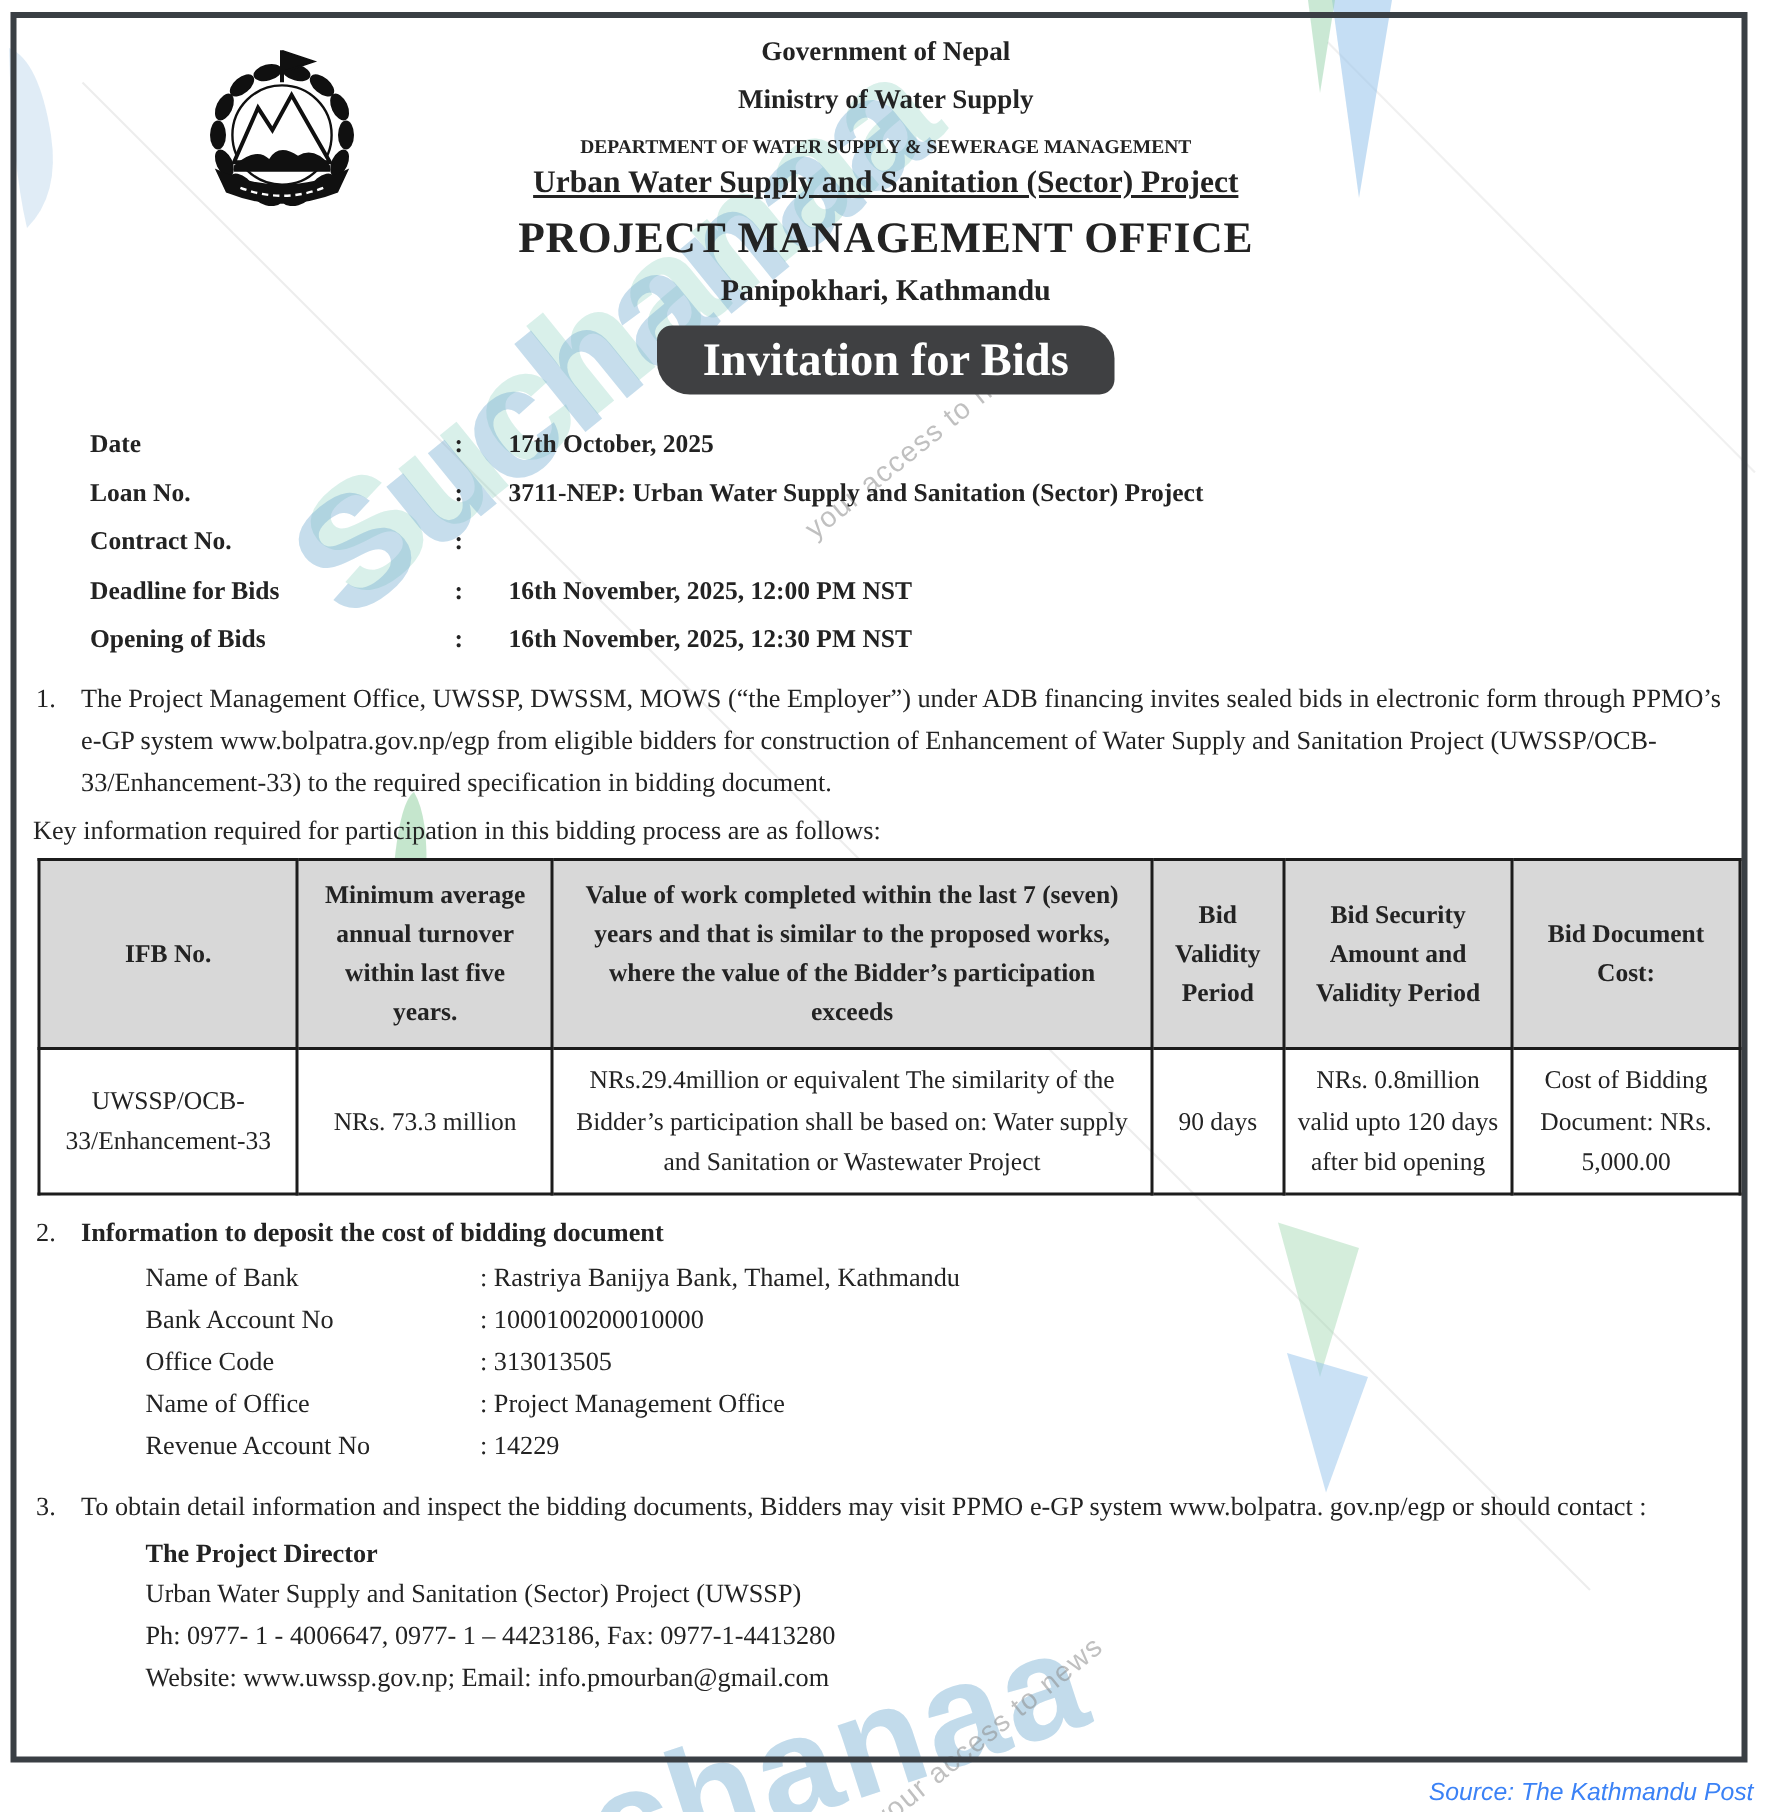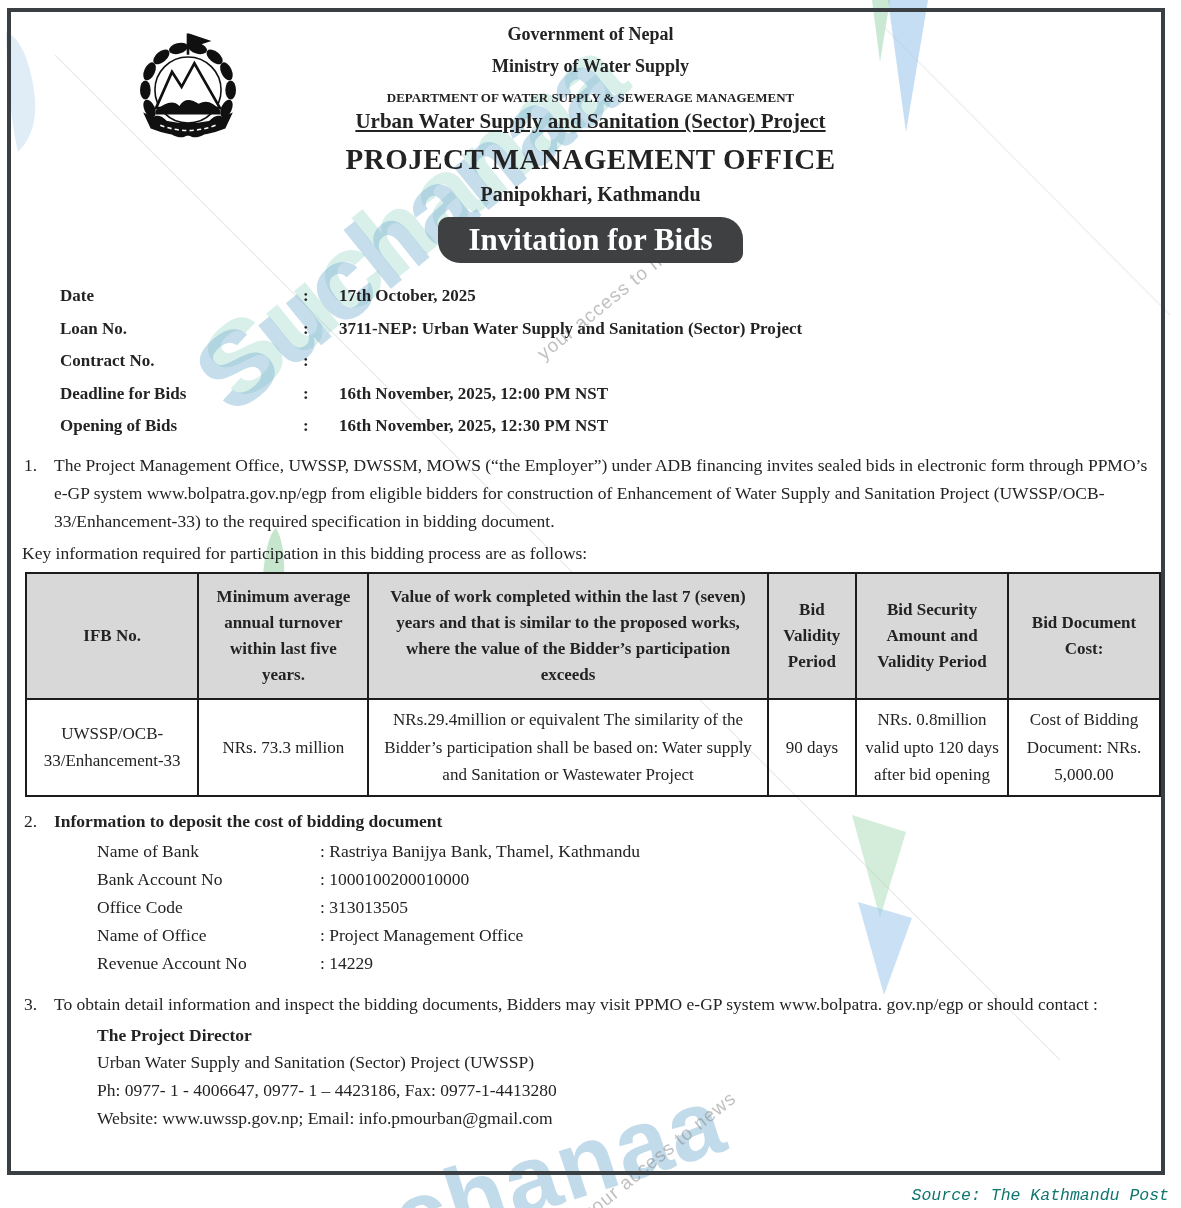--- a/index.html
+++ b/index.html
@@ -80,21 +80,21 @@
   .b-row { display:flex; font-size:17.5px; line-height:28px; }
   .b-label { width:223px; }
   .b-value { flex:1; }
   
   .contact { margin-left:73px; margin-top:5px; }
   .c-title { font-size:17.5px; font-weight:bold; line-height:25px; }
   .c-line { font-size:17.5px; line-height:28px; }
   
   .source {
     position:absolute; right:12px; bottom:3px; z-index:2;
-    font-family:Liberation Mono, monospace; font-style:italic; font-size:16.5px; color:#0f766e;
+    font-family:Liberation Sans, sans-serif; font-style:italic; font-size:16.5px; color:#3b82f6;
   }
 </style>
 </head>
 <body>
 
 <div class="page">
 
   <div class="wm-layer">
     <div class="wm-brand-teal">Suchanaa</div>
     <div class="wm-brand">Suchanaa</div>

